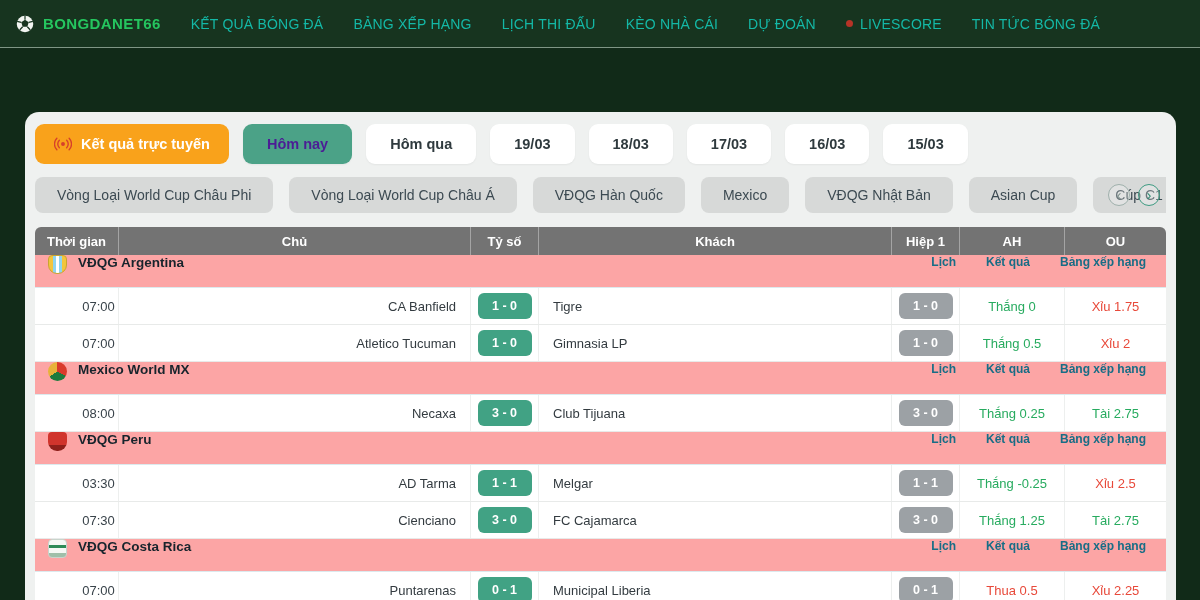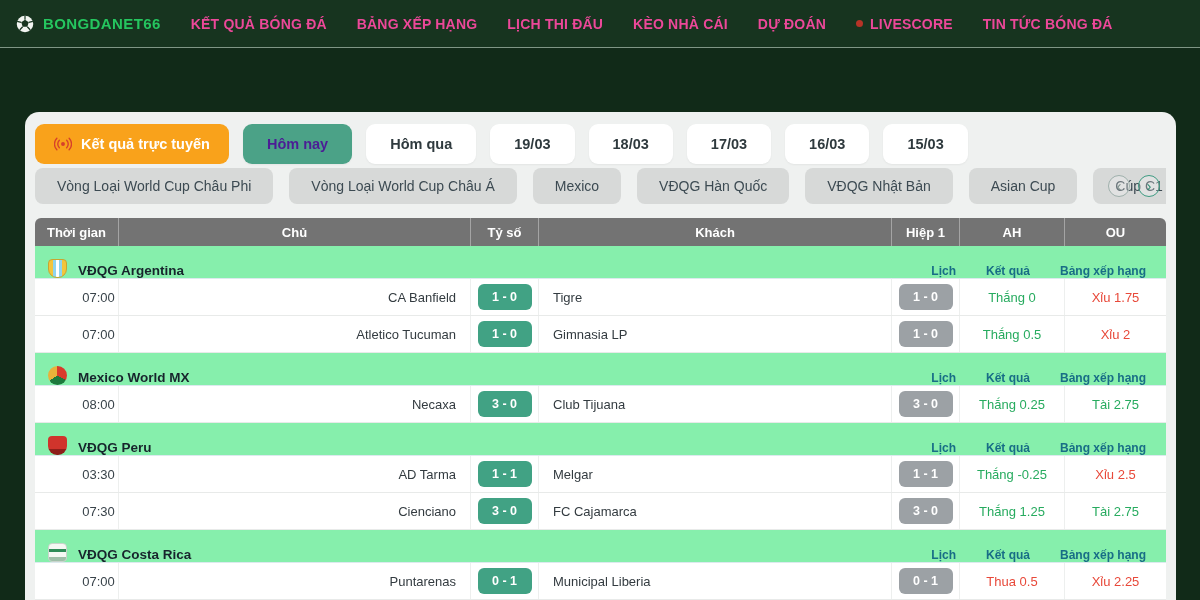--- a/index.html
+++ b/index.html
@@ -5,58 +5,58 @@
   * { margin:0; padding:0; box-sizing:border-box; }
   html,body { width:1200px; height:600px; }
   body { font-family:"Liberation Sans", sans-serif; }
   .page { width:1200px; height:600px; background:#112A18; overflow:hidden; position:relative; }
 
   
   .navbar { height:48px; background:#17341F; display:flex; align-items:center;
             padding:16px 16px; gap:30px; border-bottom:1px solid rgba(213,232,216,.55); }
   .brand-wrap { display:flex; align-items:center; gap:9px; cursor:pointer; }
   .brand { color:#25C65F; font-weight:bold; font-size:15px; letter-spacing:.4px; text-decoration:none; }
-  .nav-item { color:#ec4899; font-weight:bold; font-size:14px; display:flex; align-items:center;
+  .nav-item { color:#14b8a6; font-weight:normal; font-size:14px; display:flex; align-items:center;
               gap:7px; cursor:pointer; text-decoration:none; white-space:nowrap; letter-spacing:.2px; }
   .live-dot { width:7px; height:7px; border-radius:50%; background:#B63327; display:inline-block; }
 
   
   .card { position:absolute; left:25px; top:112px; width:1151px; height:505px;
           background:#EFF1F0; border-radius:14px 14px 0 0; padding:12px 10px 0 10px; }
 
   
   .toolbar { display:flex; gap:14px; align-items:center; }
   .btn { height:40px; border:none; border-radius:9px; font-weight:bold; font-size:14.5px;
          cursor:pointer; font-family:inherit; }
   .live-btn { background:#F9A21B; color:#fff; display:flex; align-items:center; gap:9px; padding:0 19px; }
   .date-tab { background:#fff; color:#2F3A3E; padding:0 24px; box-shadow:0 1px 2px rgba(0,0,0,.05); }
   .date-tab.active { background:#4BA287; color:#4c1d95; }
 
   
-  .chips-row { margin-top:4px; height:36px; display:flex; gap:16px; align-items:flex-end;
+  .chips-row { margin-top:13px; height:36px; display:flex; gap:16px; align-items:flex-end;
                position:relative; overflow:hidden; }
   .chip { height:36px; background:#D7D9D8; border:none; border-radius:8px; color:#3C4A52;
           font-size:14px; padding:0 22px; white-space:nowrap; cursor:pointer; font-family:inherit; }
   .chip:last-of-type { padding-right:64px; }
   .chip-arrows { position:absolute; right:6px; top:7px; display:flex; gap:8px; }
   .circle-btn { width:22px; height:22px; border-radius:50%; display:flex; align-items:center;
                 justify-content:center; font-size:15px; line-height:1; cursor:pointer;
                 background:rgba(255,255,255,.25); font-family:inherit; padding-bottom:2px; }
   .circle-btn.prev { border:1.5px solid #9FB0AC; color:#7F908C; }
   .circle-btn.next { border:1.5px solid #3E9B82; color:#2F8C73; }
 
   
   .scoretable { margin-top:14px; }
   .grid-row { display:grid; grid-template-columns:83px 352px 68px 353px 68px 105px 1fr; }
   .thead { background:#737373; border-radius:6px 6px 0 0; height:28px; }
   .th { color:#fff; font-size:13px; font-weight:bold; display:flex; align-items:center;
         justify-content:center; border-left:1px solid rgba(255,255,255,.35); }
   .th:first-child { border-left:none; }
 
-  .league-row { height:33px; background:#86efac; display:flex; align-items:flex-end;
+  .league-row { height:33px; background:#fca5a5; display:flex; align-items:flex-start;
                 padding:0 12px 0 13px; border-bottom:1px solid #DCEAEE; }
   .league-icon { width:19px; height:19px; margin-right:11px; flex:0 0 auto; }
   .icon-argentina { background:linear-gradient(90deg,#F3C53C 0 22%,#8FD4EE 22% 42%,#FFFFFF 42% 58%,#8FD4EE 58% 78%,#F3C53C 78%);
                     border:1px solid #C9A52F; border-radius:4px 4px 9px 9px; }
   .icon-mexico { background:conic-gradient(#D93A2B 0 33%,#1D7A3D 33% 66%,#E8B23A 66%);
                  border-radius:50%; }
   .icon-peru { background:linear-gradient(180deg,#D0342C 0 70%,#8E1F1A 70%);
                border-radius:4px 4px 9px 9px; }
   .icon-costarica { background:linear-gradient(180deg,#F5F8F4 0 30%,#2E8B57 30% 48%,#F5F8F4 48% 78%,#9FBFA9 78%);
                     border:1px solid #C9D4CC; border-radius:4px; }
@@ -147,22 +147,22 @@
           <button class="btn date-tab">17/03</button>
           <button class="btn date-tab">16/03</button>
           <button class="btn date-tab">15/03</button>
         </span>
     </div>
 
     <div class="chips-row">
       <span id="chips" style="display:flex; gap:16px;">
           <button class="chip">Vòng Loại World Cup Châu Phi</button>
           <button class="chip">Vòng Loại World Cup Châu Á</button>
+          <button class="chip">VĐQG Hàn Quốc</button>
           <button class="chip">Mexico</button>
-          <button class="chip">VĐQG Hàn Quốc</button>
           <button class="chip">VĐQG Nhật Bản</button>
           <button class="chip">Asian Cup</button>
           <button class="chip">Cúp C1 Ch</button>
         </span>
       <span class="chip-arrows">
         <button class="circle-btn prev">‹</button>
         <button class="circle-btn next">›</button>
       </span>
     </div>
 

